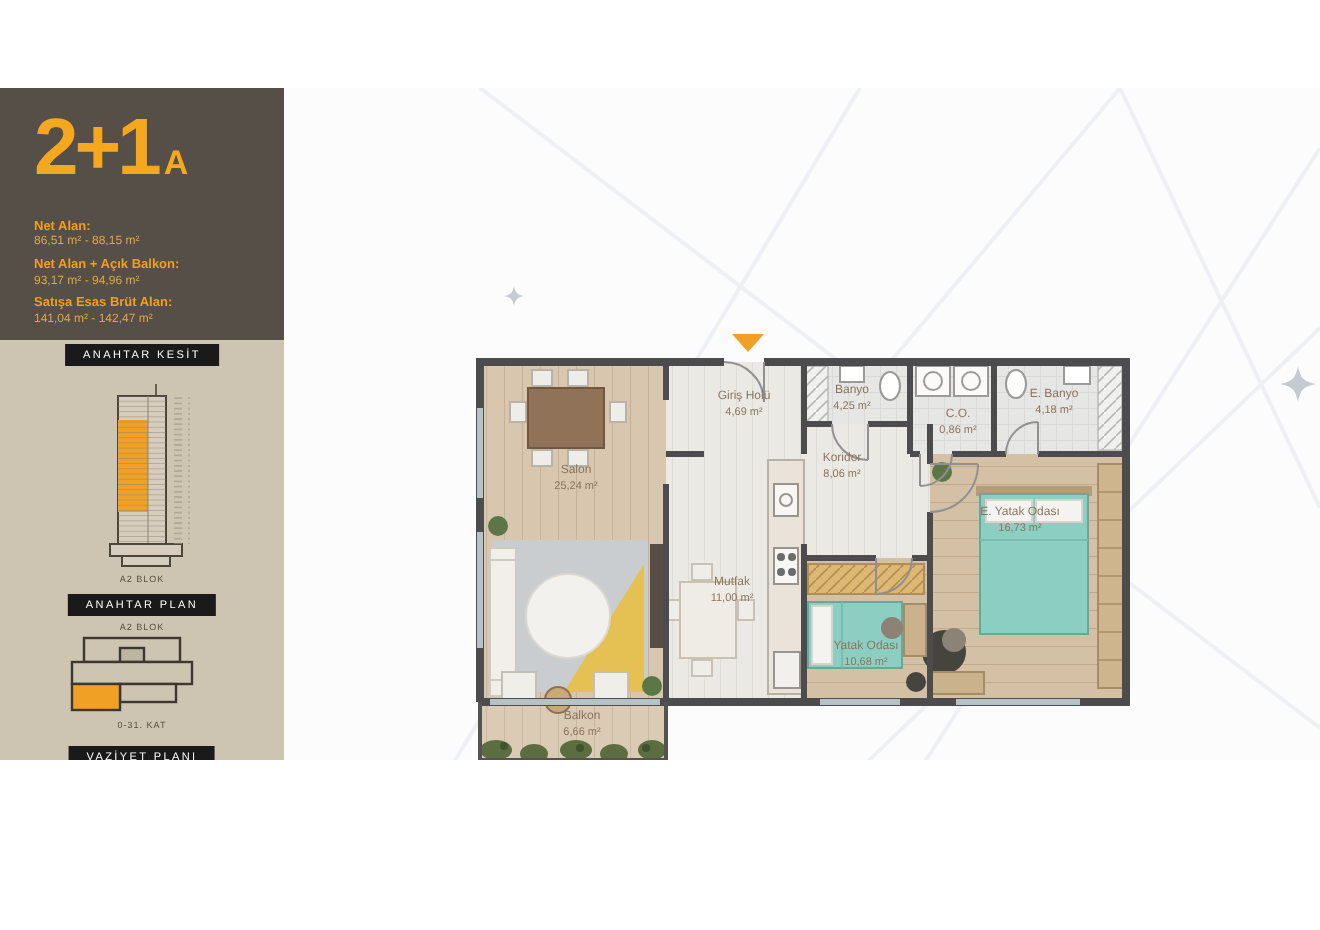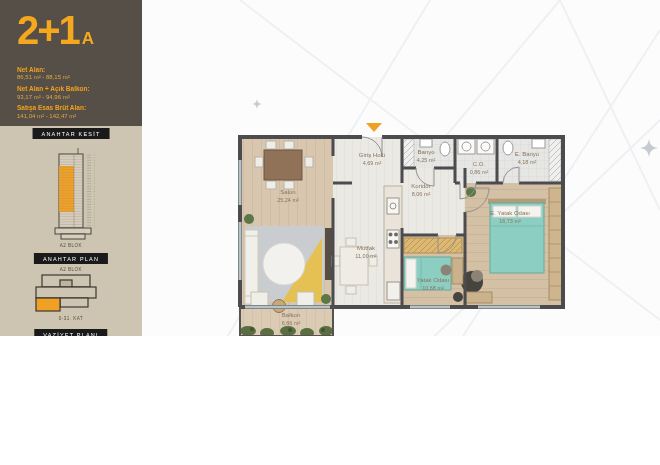--- a/index.html
+++ b/index.html
@@ -1,17 +1,17 @@
 <!DOCTYPE html>
 <html><head>
 <meta charset="utf-8">
 <style>
   html,body{margin:0;padding:0;}
   .page{position:relative;width:660px;height:336px;background:#fcfcfd;overflow:hidden;
-        font-family:"Liberation Sans",sans-serif;}
+        font-family:"Liberation Sans",sans-serif;margin-top:44px;}
   .page svg{display:block;}
   .layer{position:absolute;left:0;top:0;}
 
   
   .sidebar{position:absolute;left:0;top:0;width:142px;height:465px;background:#cdc4b1;}
   .sb-header{position:absolute;top:0;left:0;width:142px;height:126px;background:#564f47;}
   .unit{position:absolute;left:17px;top:8px;color:#f5a81e;font-weight:bold;white-space:nowrap;}
   .unit .big{font-size:40px;letter-spacing:-2px;}
   .unit .variant{font-size:17px;margin-left:3px;}
   .stats{position:absolute;left:17px;top:62px;width:120px;}

